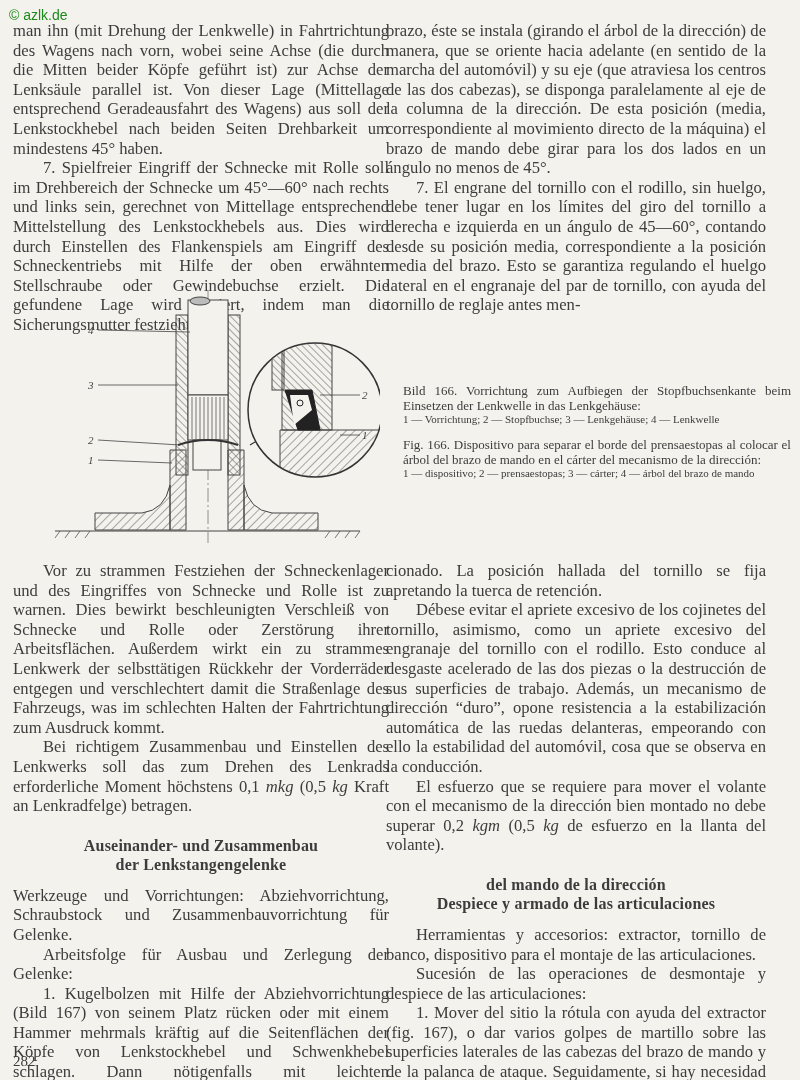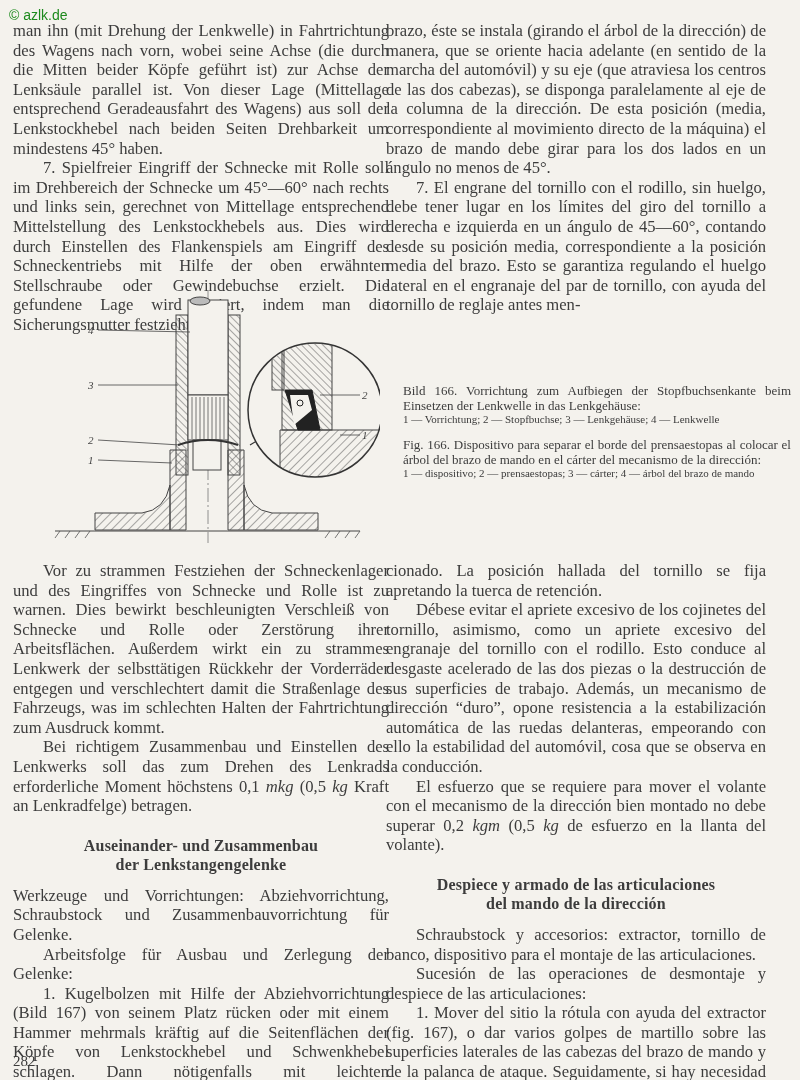--- a/index.html
+++ b/index.html
@@ -134,21 +134,21 @@
   <p><span class="bold">Werkzeuge und Vorrichtungen:</span><span> Abziehvorrichtung, Schraubstock und Zusammenbauvorrichtung für Gelenke.</span></p>
   <p class="ind">Arbeitsfolge für Ausbau und Zerlegung der Gelenke:</p>
   <p class="ind">1. Kugelbolzen mit Hilfe der Abziehvorrichtung (Bild 167) von seinem Platz rücken oder mit einem Hammer mehrmals kräftig auf die Seitenflächen der Köpfe von Lenkstockhebel und Schwenkhebel schlagen. Dann nötigenfalls mit leichten Hammerschlägen und mit Benutzung einer Kupfer- oder Aluminiumzwischenlage an Stirnfläche den Bolzen aus Kegel-</p>
 </div>
 
 <div class="col right" style="top:561px;">
   <p>cionado. La posición hallada del tornillo se fija apretando la tuerca de retención.</p>
   <p class="ind">Débese evitar el apriete excesivo de los cojinetes del tornillo, asimismo, como un apriete excesivo del engranaje del tornillo con el rodillo. Esto conduce al desgaste acelerado de las dos piezas o la destrucción de sus superficies de trabajo. Además, un mecanismo de dirección “duro”, opone resistencia a la estabilización automática de las ruedas delanteras, empeorando con ello la estabilidad del automóvil, cosa que se observa en la conducción.</p>
   <p class="ind"><span>El esfuerzo que se requiere para mover el volante con el mecanismo de la dirección bien montado no debe superar 0,2 </span><i>kgm</i><span> (0,5 </span><i>kg</i><span> de esfuerzo en la llanta del volante).</span></p>
   <div style="height:20px"></div>
+  <p class="head">del mando de la dirección</p>
   <p class="head">Despiece y armado de las articulaciones</p>
-  <p class="head">del mando de la dirección</p>
   <div style="height:12px"></div>
-  <p class="ind"><span class="bold">Schraubstock y accesorios:</span><span> extractor, tornillo de banco, dispositivo para el montaje de las articulaciones.</span></p>
+  <p class="ind"><span class="bold">Herramientas y accesorios:</span><span> extractor, tornillo de banco, dispositivo para el montaje de las articulaciones.</span></p>
   <p class="ind">Sucesión de las operaciones de desmontaje y despiece de las articulaciones:</p>
   <p class="ind">1. Mover del sitio la rótula con ayuda del extractor (fig. 167), o dar varios golpes de martillo sobre las superficies laterales de las cabezas del brazo de mando y de la palanca de ataque. Seguidamente, si hay necesidad de ello, botar la rótula del agujero cónico, a golpes ligeros de martillo a través de una</p>
 </div>
 
 <div class="pageno">282</div>
 
 </body></html>

